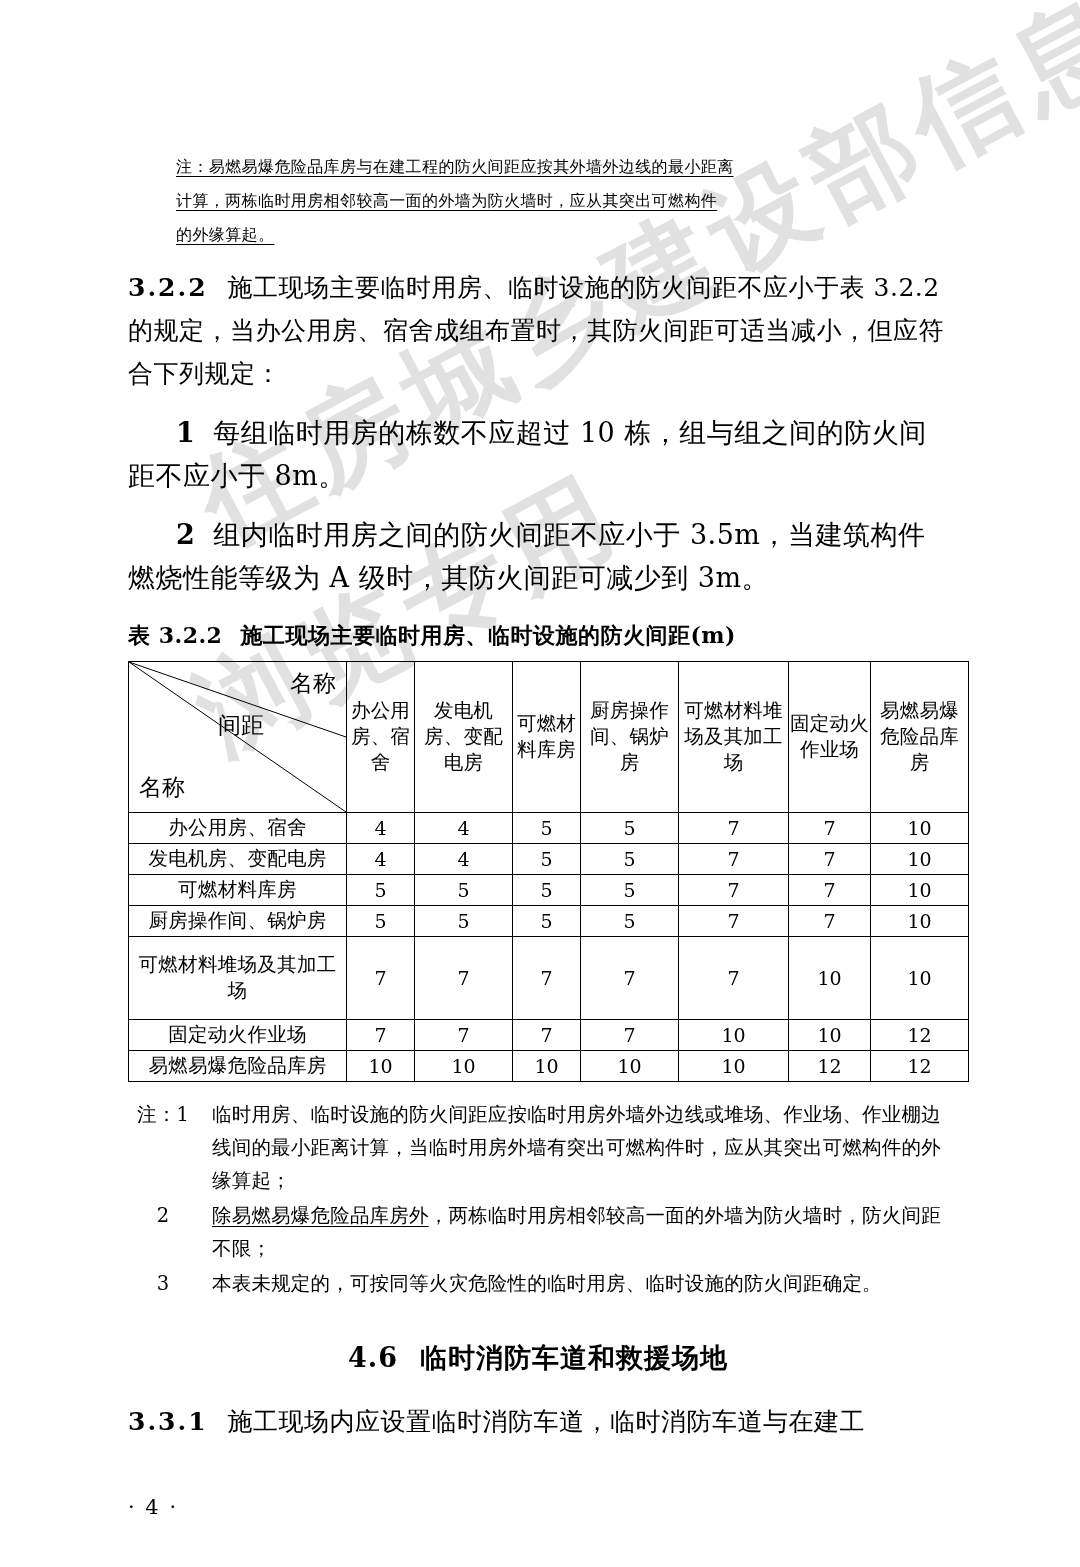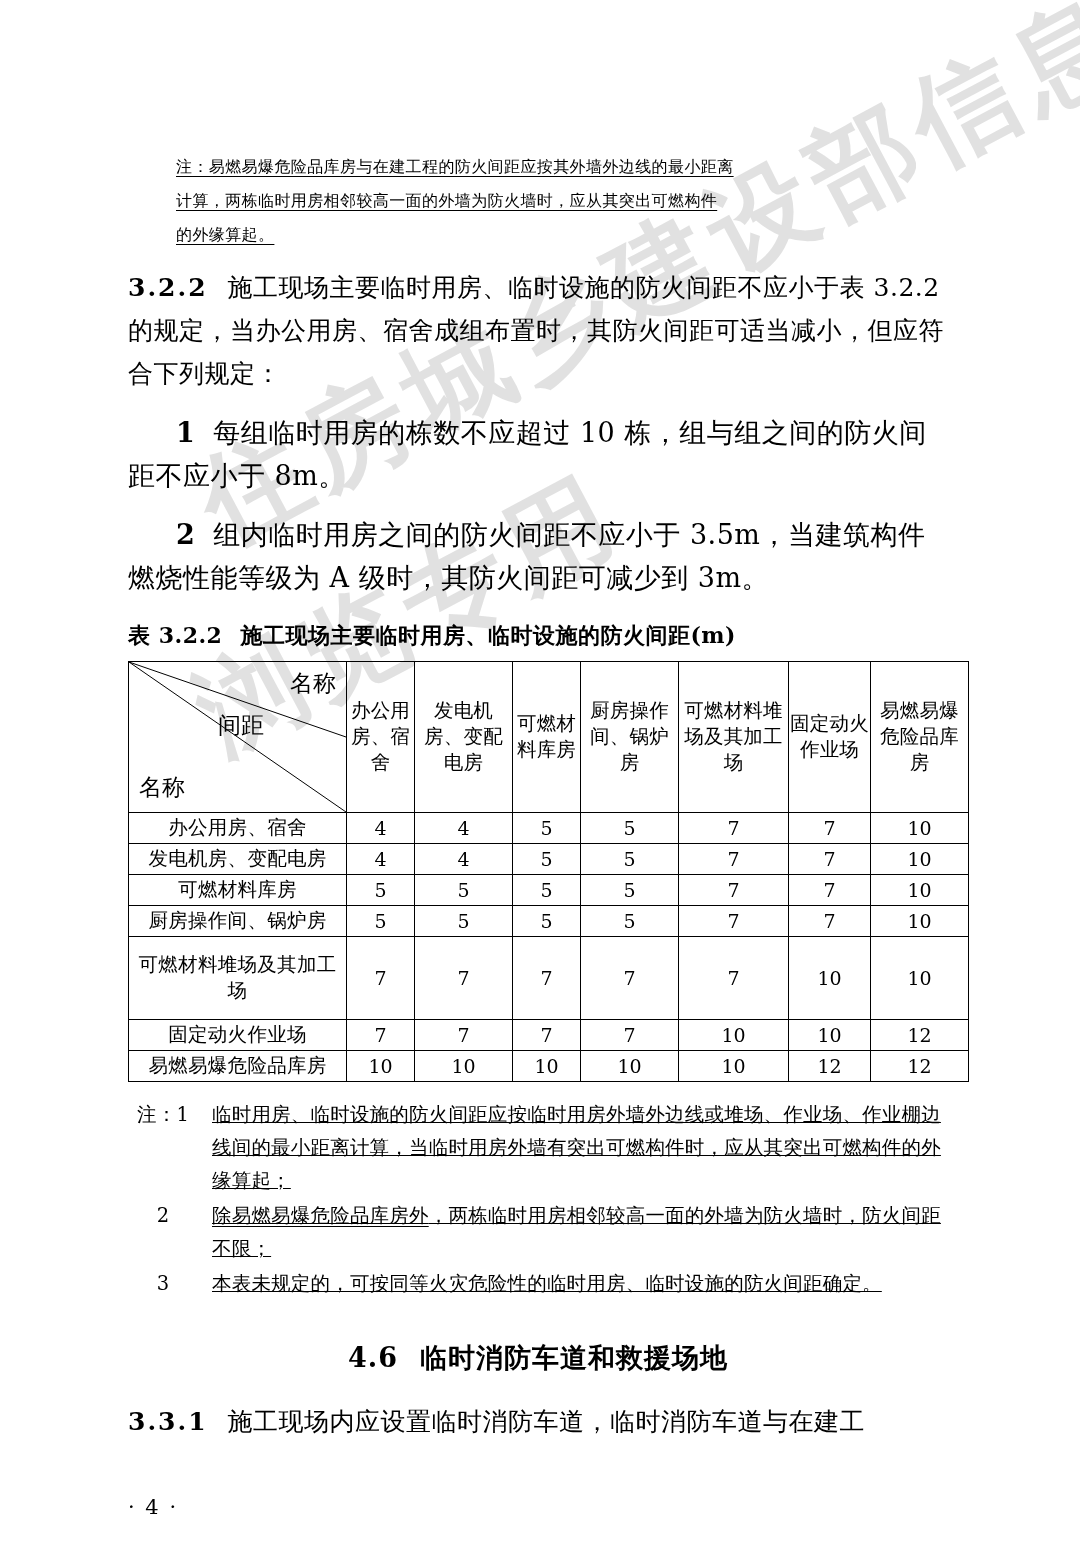--- a/index.html
+++ b/index.html
@@ -139,21 +139,21 @@
     display: flex;
     margin-bottom: 2px;
   }
   .fn .fn-lbl {
     width: 84px;
     flex: 0 0 84px;
     text-align: center;
     padding-right: 14px;
     box-sizing: border-box;
   }
-  .fn .fn-txt { flex: 1; text-decoration: underline; }
+  .fn .fn-txt { flex: 1; }
   .u {
     text-decoration: underline;
     text-underline-offset: 4px;
     text-decoration-thickness: 1px;
   }
 
   
   .section-h {
     text-align: center;
     font-size: 27px;

